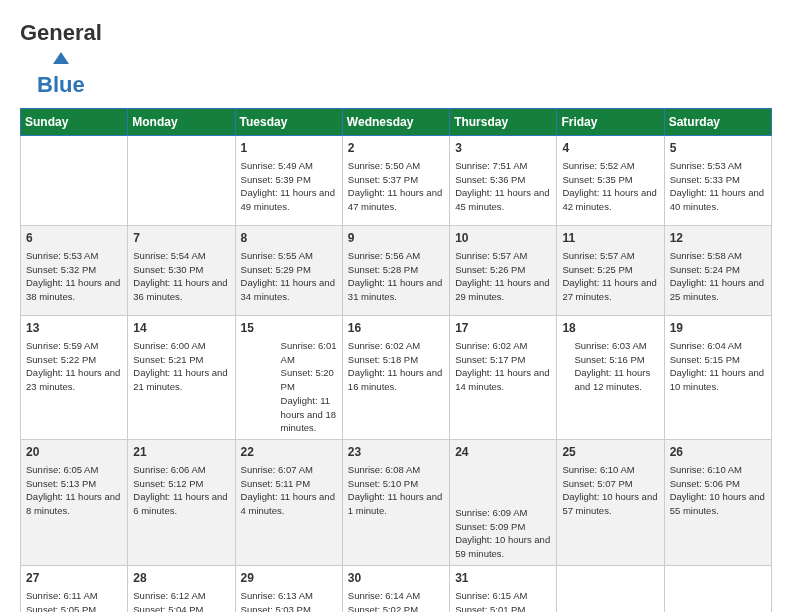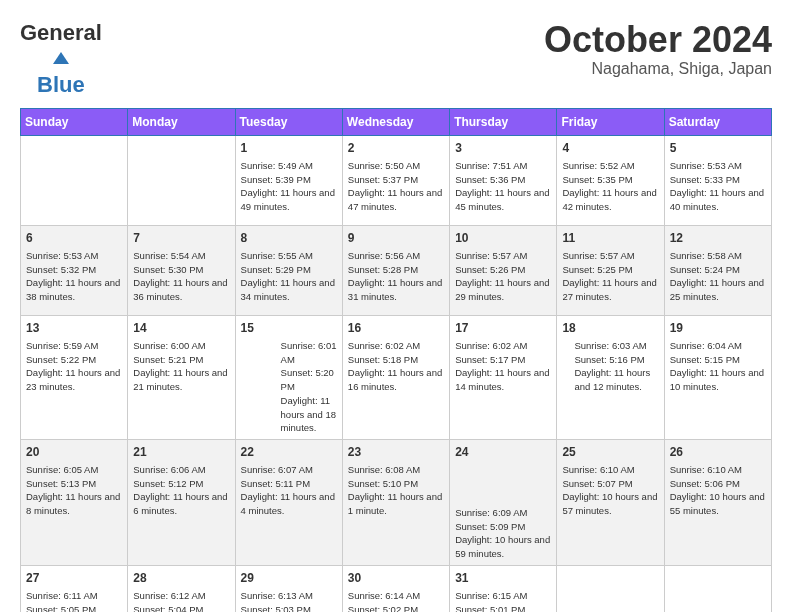--- a/index.html
+++ b/index.html
@@ -41,21 +41,21 @@
     .location {
       font-size: 16px;
       color: #555;
     }
     table {
       width: 100%;
       border-collapse: collapse;
       font-size: 10px;
     }
     thead tr {
-      background-color: #8b5cf6;
+      background-color: #15803d;
       color: #fff;
     }
     thead th {
       padding: 6px 4px;
       text-align: left;
       font-size: 12px;
       font-weight: bold;
       border: 1px solid #2e75b6;
     }
     tbody tr {
@@ -100,24 +100,20 @@
       <span class="logo-general">General</span>
       <span style="display:inline-block; margin-left:1px;">
         <svg width="16" height="16" viewBox="0 0 16 16">
           <polygon points="8,2 16,14 0,14" fill="#2e75b6"></polygon>
         </svg>
       </span>
     </div>
     <div style="margin-left: 17px;">
       <span class="logo-blue" style="color:#2e75b6; font-size:22px; font-weight:bold;">Blue</span>
     </div>
-  </div>
-  <div class="title-block">
-    <div class="month-title">October 2024</div>
-    <div class="location">Nagahama, Shiga, Japan</div>
   </div>
 </div>
 
 <table>
   <thead>
     <tr>
       <th>Sunday</th>
       <th>Monday</th>
       <th>Tuesday</th>
       <th>Wednesday</th>

